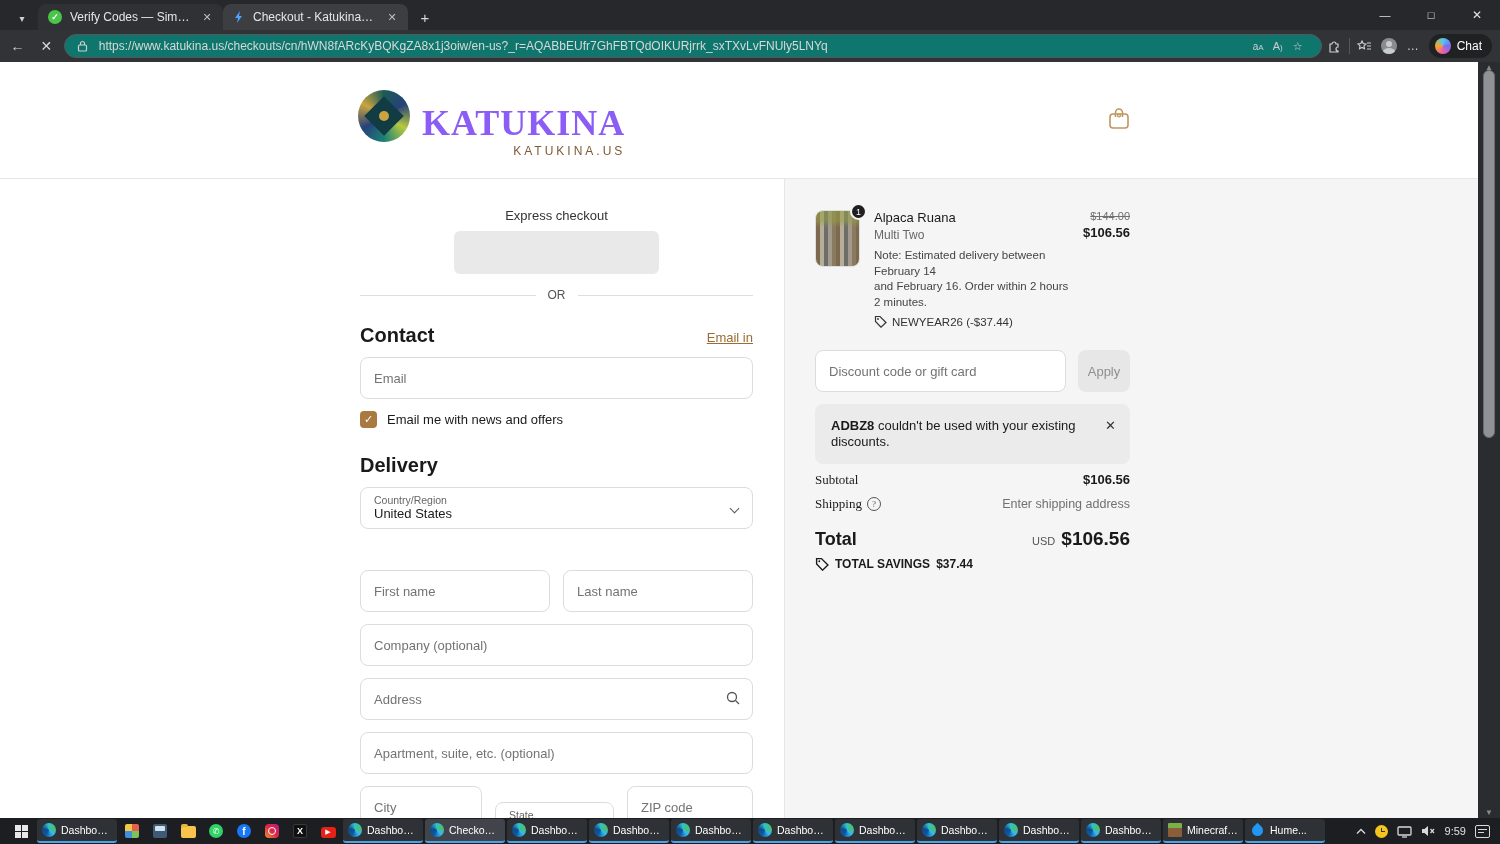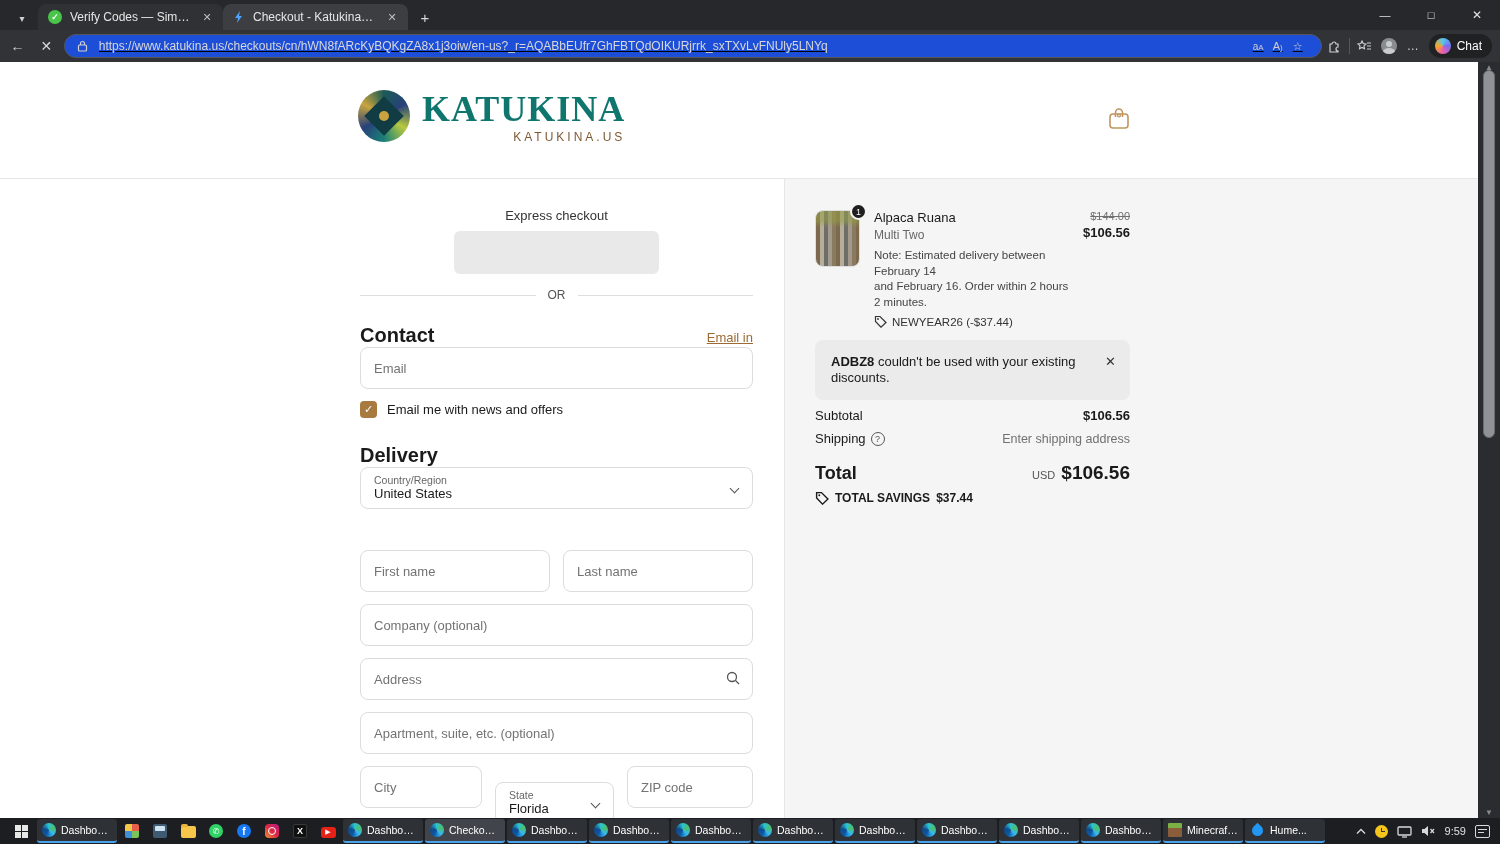--- a/index.html
+++ b/index.html
@@ -17,58 +17,58 @@
   .tab .close { color:#bdbdbd; font-size:11px; width:16px; height:16px; border-radius:4px; display:flex; align-items:center; justify-content:center; }
   .fav-sc { width:14px; height:14px; border-radius:50%; background:#49c549; color:#fff; font-size:9px; font-weight:bold; display:flex; align-items:center; justify-content:center; flex:none; }
   .fav-blue { width:12px; height:12px; flex:none; }
   .newtab { width:26px; height:26px; color:#d9d9d9; font-size:15px; display:flex; align-items:center; justify-content:center; margin-left:4px; }
   .win-controls { margin-left:auto; display:flex; height:30px; }
   .win-controls .wc { width:46px; height:30px; display:flex; align-items:center; justify-content:center; color:#e3e3e3; font-size:11px; }
   .wc.close-btn { font-size:12px; }
 
   .urlbar { position:absolute; top:30px; left:0; width:1500px; height:32px; background:#313336; display:flex; align-items:center; }
   .nav-ic { width:26px; height:26px; display:flex; align-items:center; justify-content:center; color:#d6d6d6; font-size:14px; margin-left:6px; }
-  .url-pill { height:24px; flex:0 0 1258px; margin-left:6px; background:#1d4ed8; border:1px solid #55575a; border-radius:13px; display:flex; align-items:center; padding:0 8px;text-decoration:underline; }
+  .url-pill { height:24px; flex:0 0 1258px; margin-left:6px; background:#0f766e; border:1px solid #55575a; border-radius:13px; display:flex; align-items:center; padding:0 8px; }
   .url-text { color:#d8d8d8; font-size:12px; white-space:nowrap; overflow:hidden; flex:1; margin-left:6px; }
   .pill-ic { color:#cfcfcf; font-size:11px; width:20px; flex:none; }
   .chrome-ic { color:#cfcfcf; font-size:12px; width:24px; height:24px; display:flex; align-items:center; justify-content:center; flex:none; }
   .divider-v { width:1px; height:16px; background:#55575a; margin:0 3px; }
   .avatar { width:16px; height:16px; border-radius:50%; background:#8a8d90; position:relative; overflow:hidden; }
   .avatar::before { content:""; position:absolute; top:3px; left:5px; width:6px; height:6px; border-radius:50%; background:#c9ccce; }
   .avatar::after { content:""; position:absolute; top:10px; left:2px; width:12px; height:8px; border-radius:50%; background:#c9ccce; }
   .chat-btn { height:24px; border-radius:12px; background:#1f2123; display:flex; align-items:center; gap:6px; padding:0 10px 0 6px; margin:0 8px 0 4px; color:#fff; font-size:12px; }
   .copilot { width:16px; height:16px; border-radius:50%; background:conic-gradient(#4ec8f0,#7b6cf0,#e95db0,#f5a623,#4ec8f0); }
 
   
   .page { position:absolute; top:62px; left:0; width:1500px; height:756px; background:#fff; overflow:hidden; }
   .site-header { position:absolute; top:0; left:0; width:1478px; height:117px; background:#fff; border-bottom:1px solid #e7e7e7; }
   .logo-wrap { position:absolute; left:358px; top:28px; display:flex; align-items:flex-start; gap:12px; }
   .logo-circle { width:52px; height:52px; border-radius:50%; background:conic-gradient(#1b5a56,#27417a,#b8c93f,#1b8076,#27417a,#caa53f,#1b5a56); position:relative; }
   .logo-circle::before { content:""; position:absolute; inset:12px; background:#123c44; transform:rotate(45deg); }
   .logo-circle::after { content:""; position:absolute; inset:21px; background:#caa53f; border-radius:50%; }
   .brand-block { display:flex; flex-direction:column; align-items:flex-end; }
-  .brand { font-family:"Liberation Serif", serif; font-weight:bold; font-size:36px; letter-spacing:1px; color:#0f766e; line-height:38px; }
+  .brand { font-family:"Liberation Serif", serif; font-weight:bold; font-size:36px; letter-spacing:1px; color:#8b5cf6; line-height:38px;margin-top:14px; }
   .brand-sub { font-family:Liberation Sans, sans-serif; font-size:12px; letter-spacing:3px; color:#7d5a33; margin-top:2px; }
   .cart-ic { position:absolute; left:1108px; top:45px; width:22px; height:24px; }
 
   .main-cols { position:absolute; top:117px; left:0; width:1478px; height:639px; display:flex; }
   .left-col { width:785px; background:#fff; border-right:1px solid #e7e7e7; }
   .right-col { width:693px; background:#f5f5f5; }
 
   .left-inner { width:393px; margin-left:360px; padding-top:29px; }
   .express-label { text-align:center; font-size:13px; color:#333; }
   .express-btn { width:205px; height:43px; margin:8px auto 0; background:#e9e9e9; border-radius:6px; }
   .or-row { display:flex; align-items:center; gap:12px; margin-top:14px; color:#545454; font-size:12px; }
   .or-row .line { flex:1; height:1px; background:#dedede; }
   .section-head { display:flex; align-items:baseline; justify-content:space-between; margin-top:22px; }
   h2.sec { font-size:20px; font-weight:700; color:#1a1a1a; }
   .signin { font-size:13px; color:#9c6b33; text-decoration:underline; }
   .txt-input { width:100%; height:42px; border:1px solid #dcdcdc; border-radius:8px; background:#fff; font-family:"Liberation Sans", sans-serif; font-size:13px; color:#1a1a1a; padding:0 13px; outline:none; }
   .txt-input::placeholder { color:#737373; }
-  .mt10 { } .mt12 { margin-top:12px; }
+  .mt10 { margin-top:10px; } .mt12 { margin-top:12px; }
   .check-row { display:flex; align-items:center; gap:10px; margin-top:12px; }
   .checkbox { width:17px; height:17px; border-radius:4px; background:#a97a3f; color:#fff; font-size:11px; display:flex; align-items:center; justify-content:center; }
   .check-label { font-size:13px; color:#1a1a1a; }
   .select-box { position:relative; width:100%; height:42px; border:1px solid #dcdcdc; border-radius:8px; background:#fff; padding:6px 13px 0; }
   .select-box .slabel { font-size:10.5px; color:#666; line-height:12px; }
   .select-box .sval { font-size:13px; color:#1a1a1a; line-height:16px; }
   .chev { position:absolute; right:14px; top:17px; width:7px; height:7px; border-right:1.5px solid #555; border-bottom:1.5px solid #555; transform:rotate(45deg); }
   .two-col { display:flex; gap:13px;margin-top:41px; }
   .two-col .txt-input { flex:1; }
   .input-wrap { position:relative; }
@@ -99,21 +99,21 @@
   .discount-row { display:flex; gap:12px; margin-top:22px; }
   .discount-input { flex:1; height:42px; border:1px solid #dcdcdc; border-radius:8px; background:#fff; font-family:"Liberation Sans", sans-serif; font-size:13px; padding:0 13px; color:#1a1a1a; outline:none; }
   .discount-input::placeholder { color:#737373; }
   .apply-btn { width:52px; height:42px; border-radius:8px; background:#e7e7e7; color:#8f8f8f; font-size:13px; display:flex; align-items:center; justify-content:center; }
   .error-card { margin-top:12px; background:#ebebeb; border-radius:8px; padding:14px 14px 14px 16px; display:flex; }
   .error-text { font-size:13px; color:#1a1a1a; line-height:16px; width:248px; }
   .error-text b { font-weight:700; }
   .error-close { margin-left:auto; color:#333; font-size:13px; }
   .tot-row { display:flex; align-items:baseline; margin-top:8px; font-size:13px; color:#1a1a1a; }
   .tot-row:first-of-type { margin-top:20px; }
-  .tot-row .lbl { display:flex; align-items:center; gap:5px; }
+  .tot-row .lbl { display:flex; align-items:center; gap:5px;font-family:Liberation Serif, serif; }
   .tot-row .val { margin-left:auto; font-weight:600; }
   .ship-val { margin-left:auto; color:#707070; font-size:12.5px; font-weight:400; }
   .grand-row { display:flex; align-items:baseline; margin-top:16px; }
   .grand-lbl { font-size:18px; font-weight:700; color:#1a1a1a; }
   .grand-val { margin-left:auto; display:flex; align-items:baseline; gap:6px; }
   .grand-cur { font-size:11px; color:#545454; }
   .grand-amt { font-size:19px; font-weight:700; color:#1a1a1a; }
   .savings-row { display:flex; align-items:center; gap:6px; margin-top:7px; font-size:12px; font-weight:700; color:#1a1a1a; }
 
   
@@ -325,20 +325,24 @@
                   </svg>
                 <span>NEWYEAR26 (-$37.44)</span>
               </div>
             </div>
             <div class="prod-price">
               <div class="price-old">$144.00</div>
               <div class="price-new">$106.56</div>
             </div>
           </div>
 
+          <div class="discount-row">
+            <input class="discount-input" placeholder="Discount code or gift card" style="">
+            <div class="apply-btn">Apply</div>
+          </div>
 
           <div class="error-card">
             <div class="error-text"><b>ADBZ8</b><span> couldn't be used with your existing discounts.</span></div>
             <div class="error-close">✕</div>
           </div>
 
           <div class="tot-row">
             <span class="lbl">Subtotal</span>
             <span class="val">$106.56</span>
           </div>

